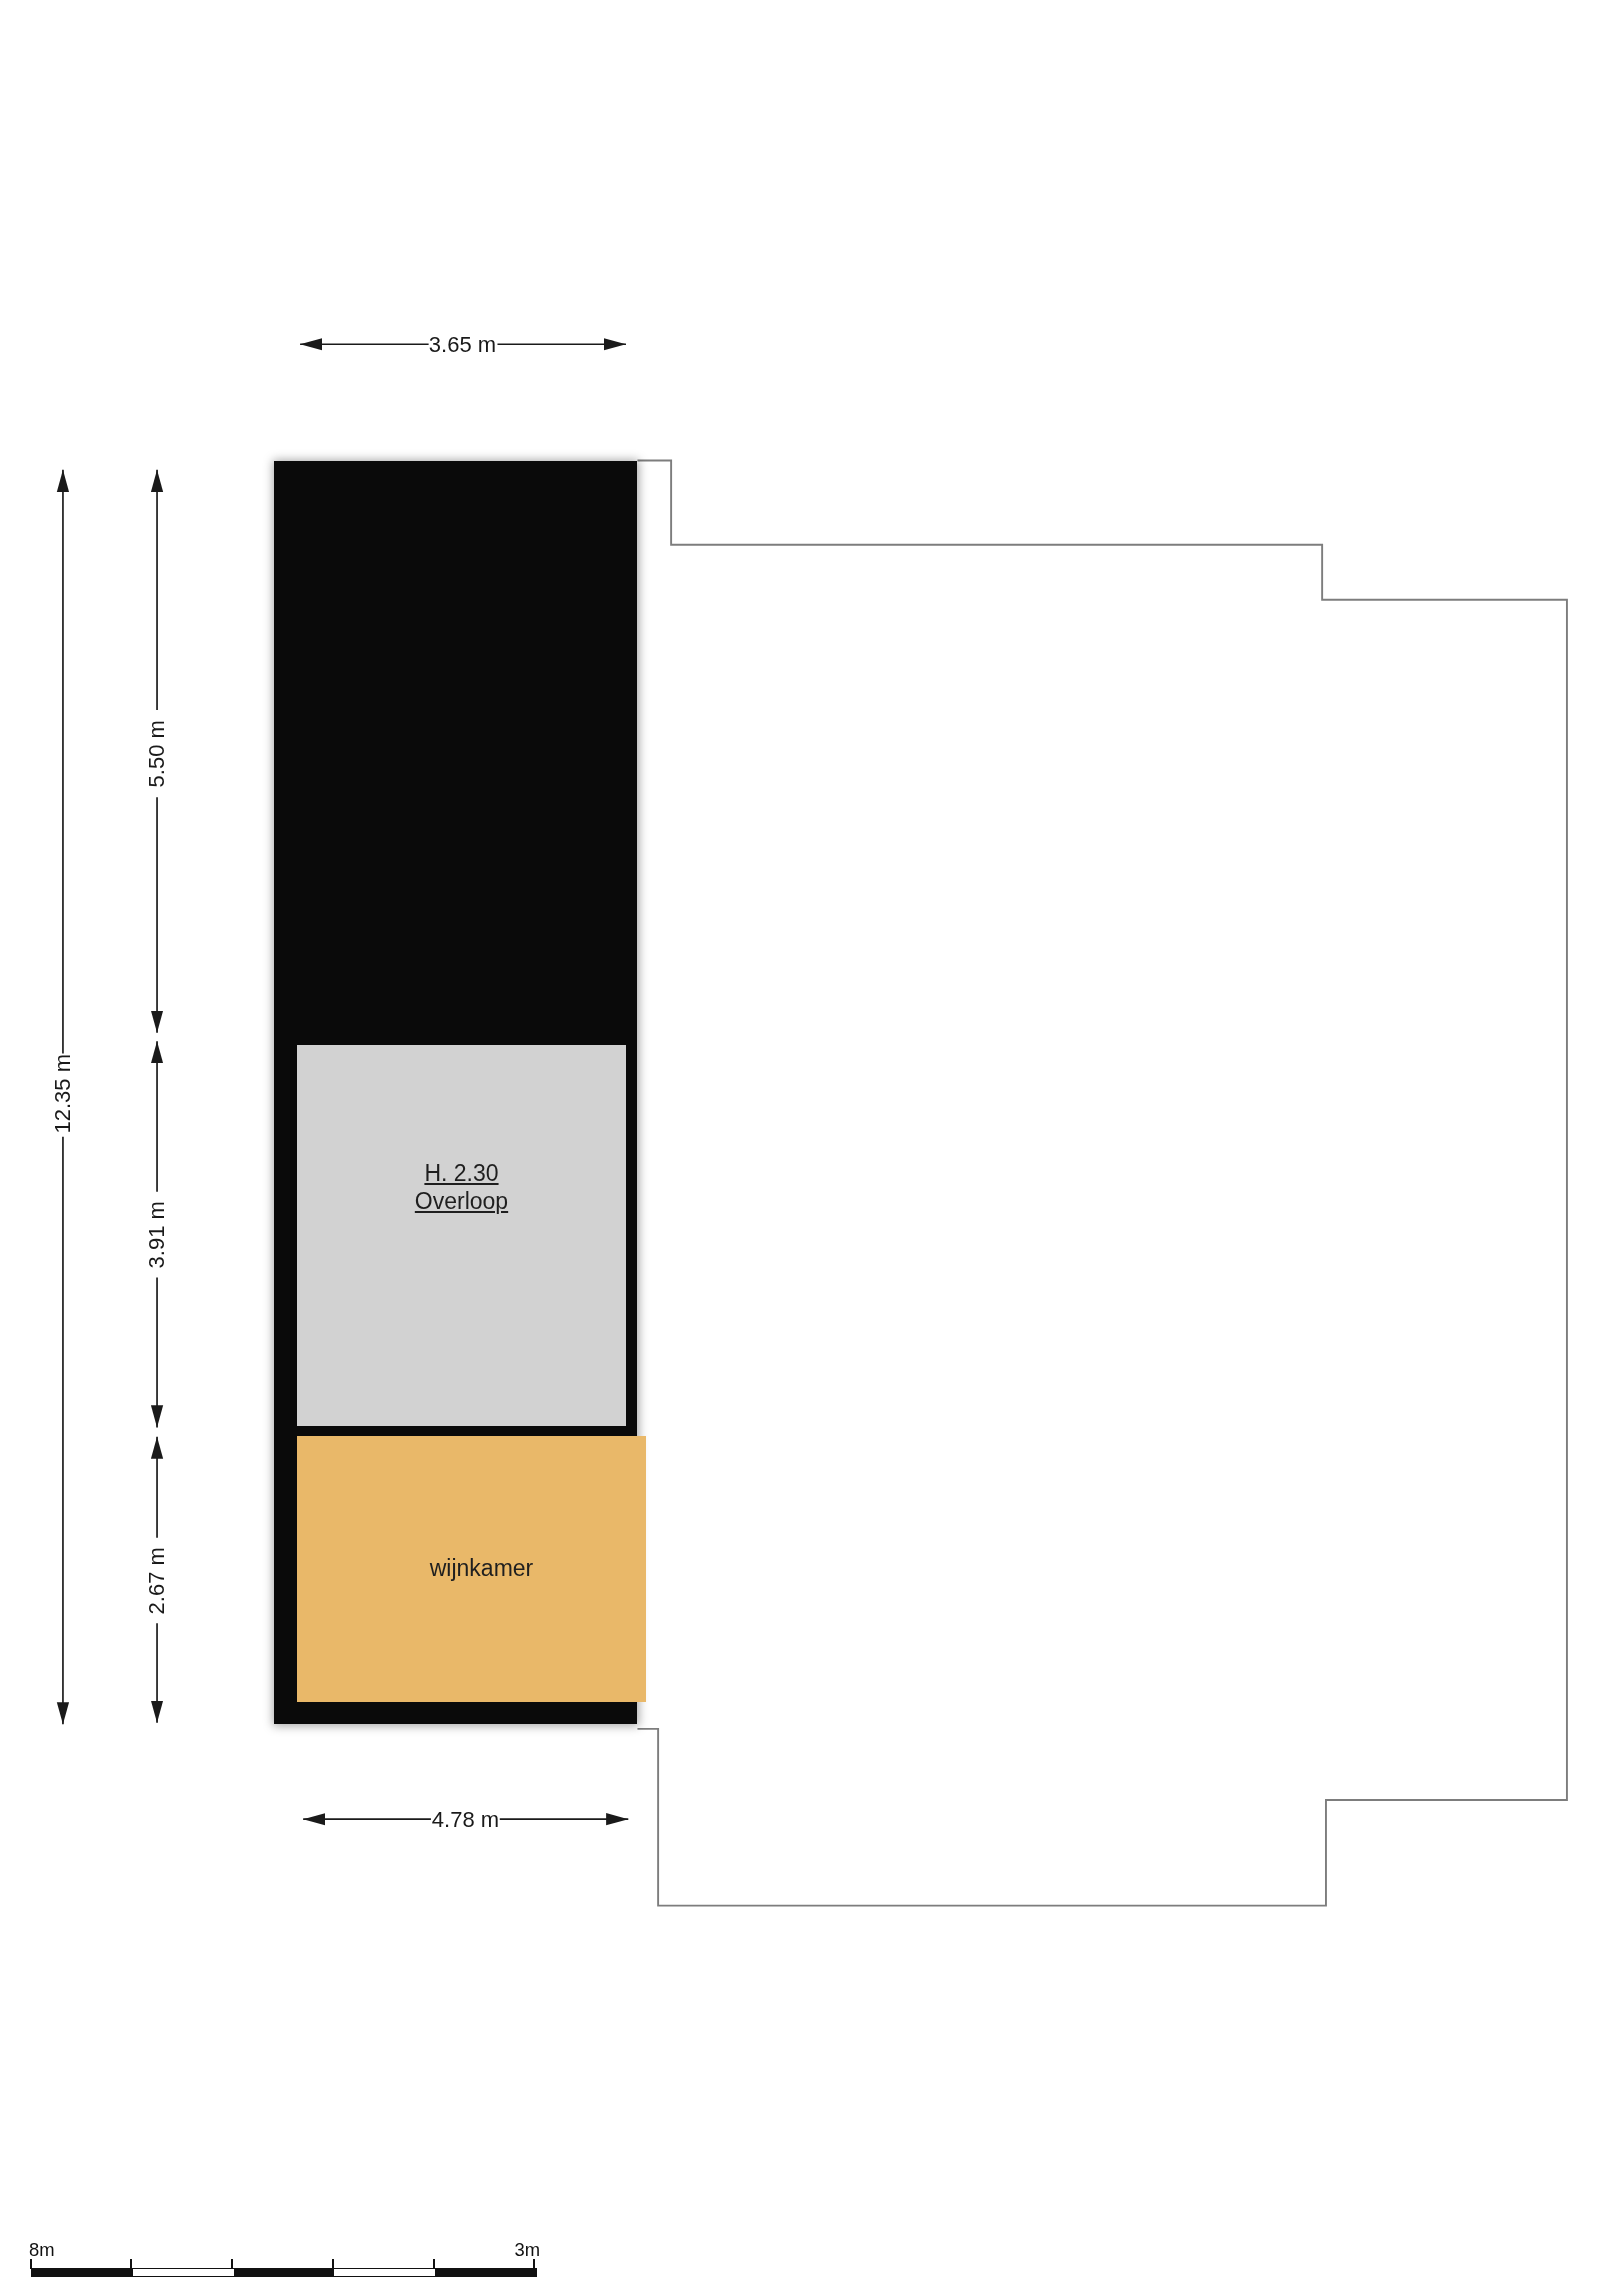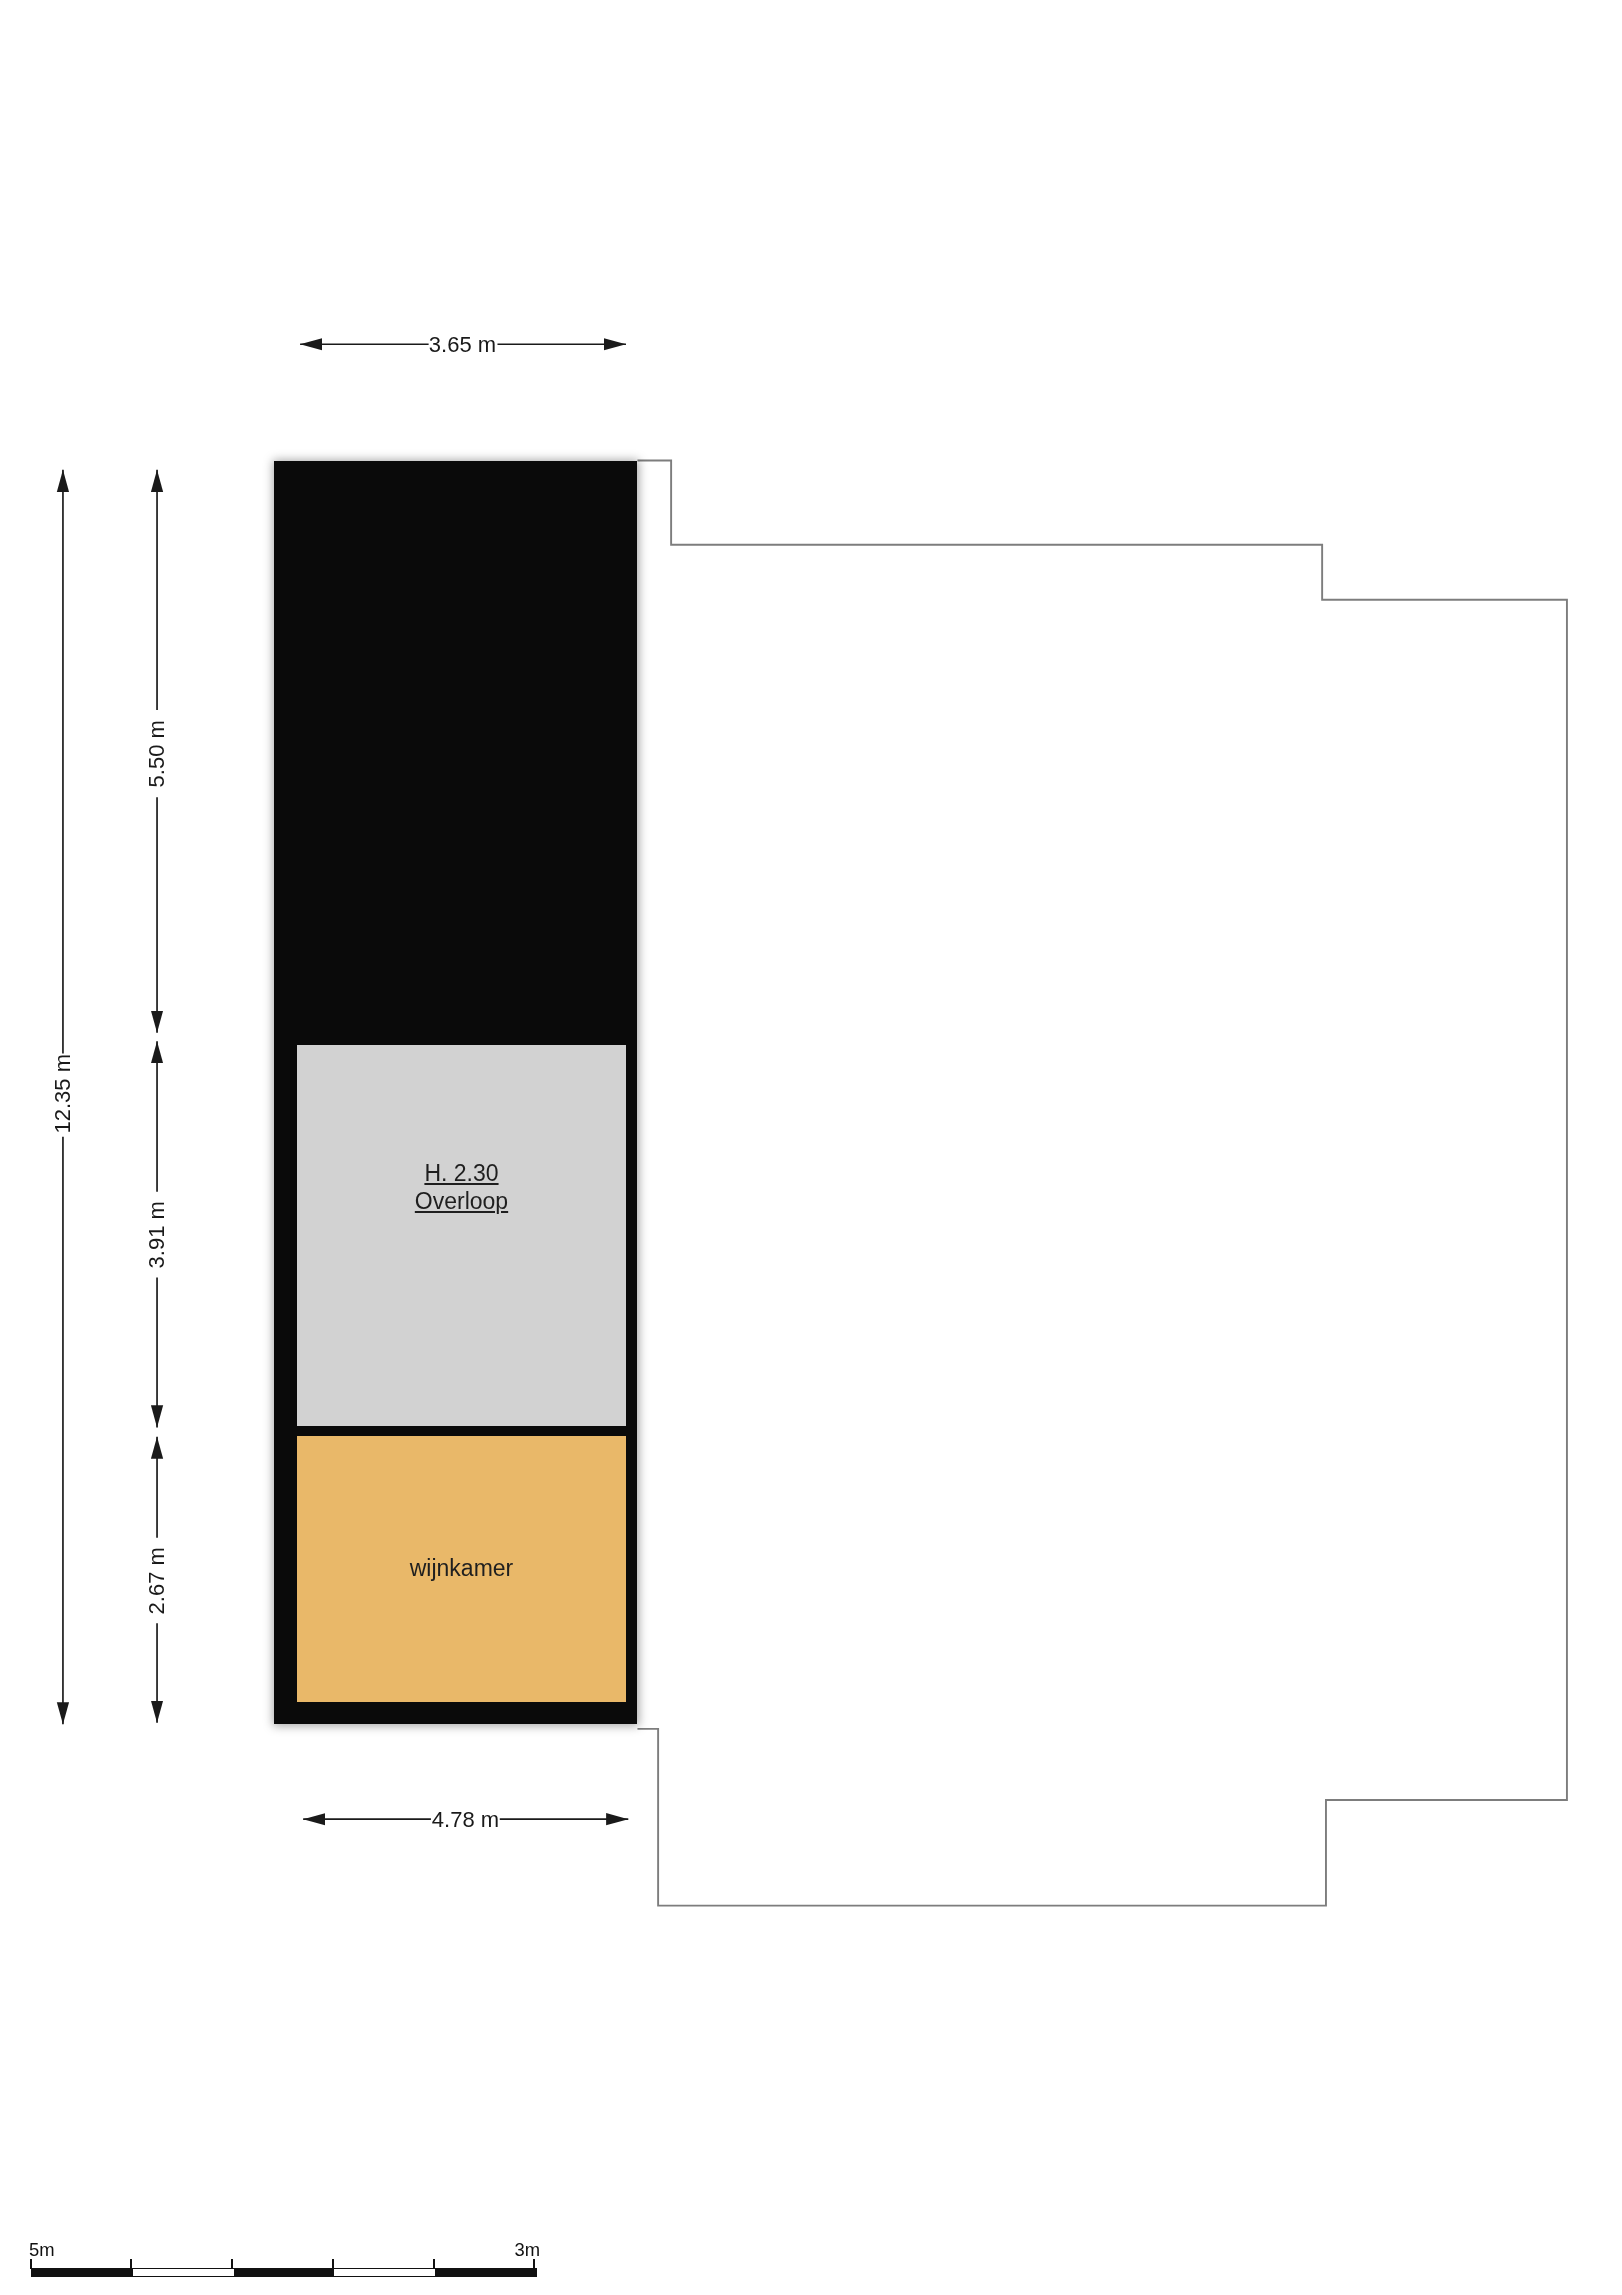--- a/index.html
+++ b/index.html
@@ -21,21 +21,21 @@
     position:absolute;left:23px;width:329px;
     display:flex;align-items:center;justify-content:center;
   }
   .room-label{
     font-size:23px;line-height:27.5px;color:#1f1f1f;text-align:center;
     white-space:nowrap;
   }
   .room-slaapkamer{top:24px;height:550px;background:#e9b869;}
   .room-overloop{top:584px;height:381px;background:#d2d2d2;align-items:flex-start;}
   .room-overloop .room-label{margin-top:115px;text-decoration:underline;}
-  .room-wijnkamer{top:975px;height:266px;background:#e9b869;}
+  .room-wijnkamer{top:975px;height:266px;background:#e9b869;padding-left:20px;}
   
   svg.overlay{position:absolute;left:0;top:0;pointer-events:none;}
   
   .dim-label{
     position:absolute;width:153px;height:27.5px;
     display:flex;align-items:center;justify-content:center;
     font-size:22px;white-space:nowrap;color:#1a1a1a;
   }
   .dim-label.vert{transform:rotate(-90deg);}
   
@@ -141,21 +141,21 @@
     </div>
   </div>
 
   <div class="dim-label" style="left:386px;top:331px;">3.65 m</div>
   <div class="dim-label" style="left:389px;top:1806px;">4.78 m</div>
   <div class="dim-label vert" style="left:-13.8px;top:1080px;">12.35 m</div>
   <div class="dim-label vert" style="left:80px;top:740px;">5.50 m</div>
   <div class="dim-label vert" style="left:80px;top:1221px;">3.91 m</div>
   <div class="dim-label vert" style="left:80px;top:1567px;">2.67 m</div>
 
-  <div class="scalelabel" style="left:29px;">5m</div>
+  <div class="scalelabel" style="left:29px;">8m</div>
   <div class="scalelabel end" style="left:494px;">3m</div>
   <div class="scaletick" style="left:30px;"></div>
   <div class="scaletick" style="left:130px;"></div>
   <div class="scaletick" style="left:231px;"></div>
   <div class="scaletick" style="left:332px;"></div>
   <div class="scaletick" style="left:433px;"></div>
   <div class="scaletick" style="left:533px;"></div>
   <div class="scalebar">
     <div class="seg dark"></div>
     <div class="seg light"></div>

